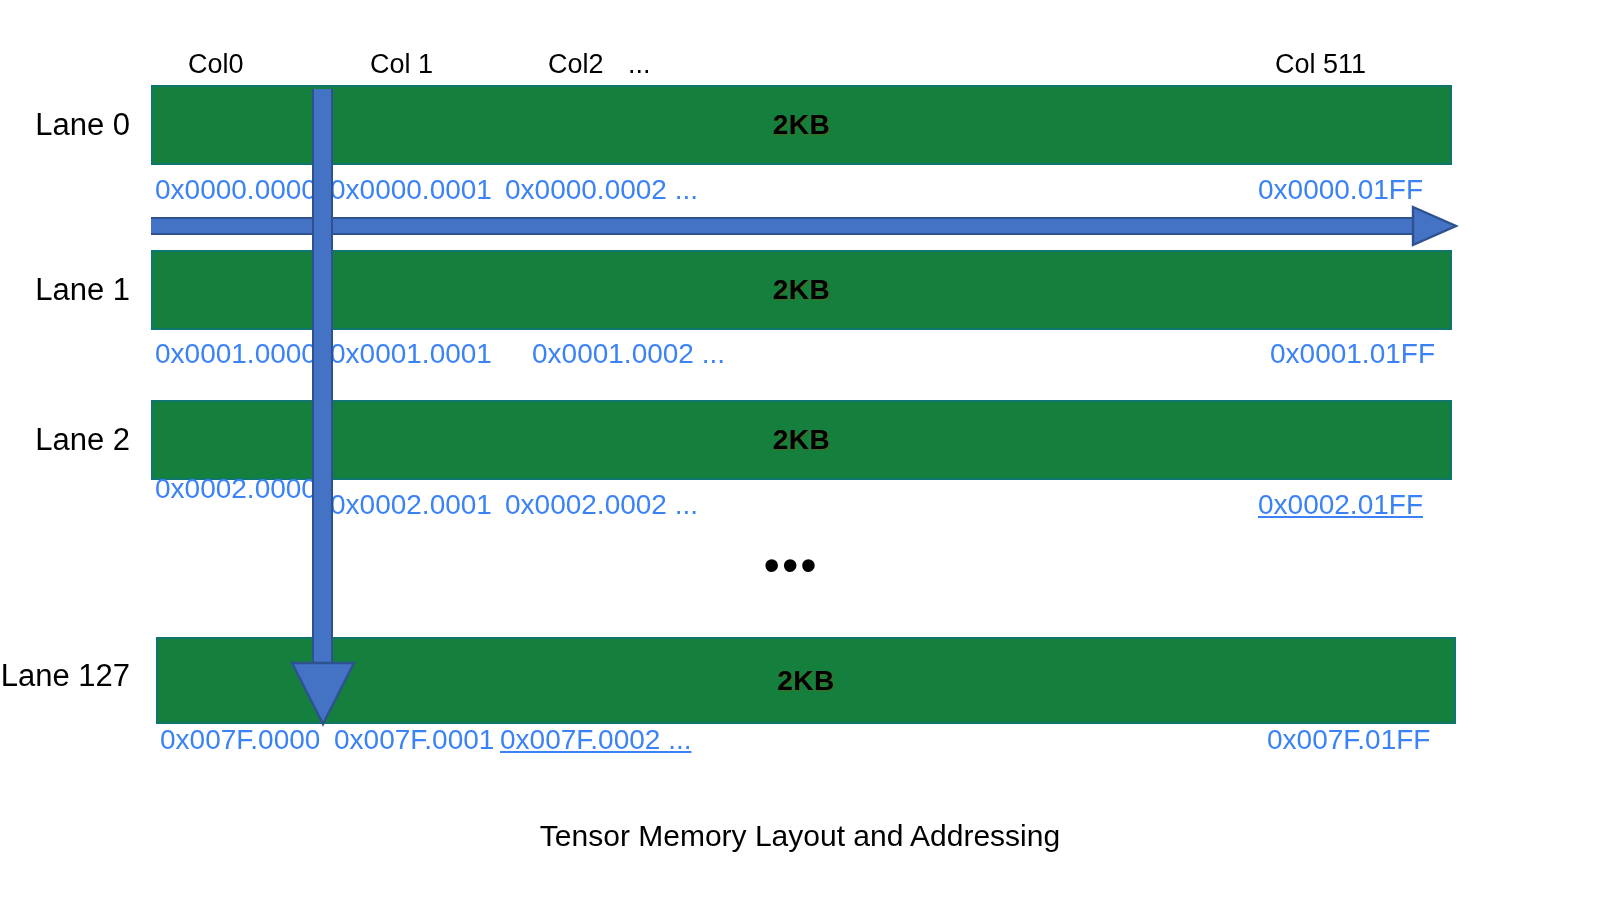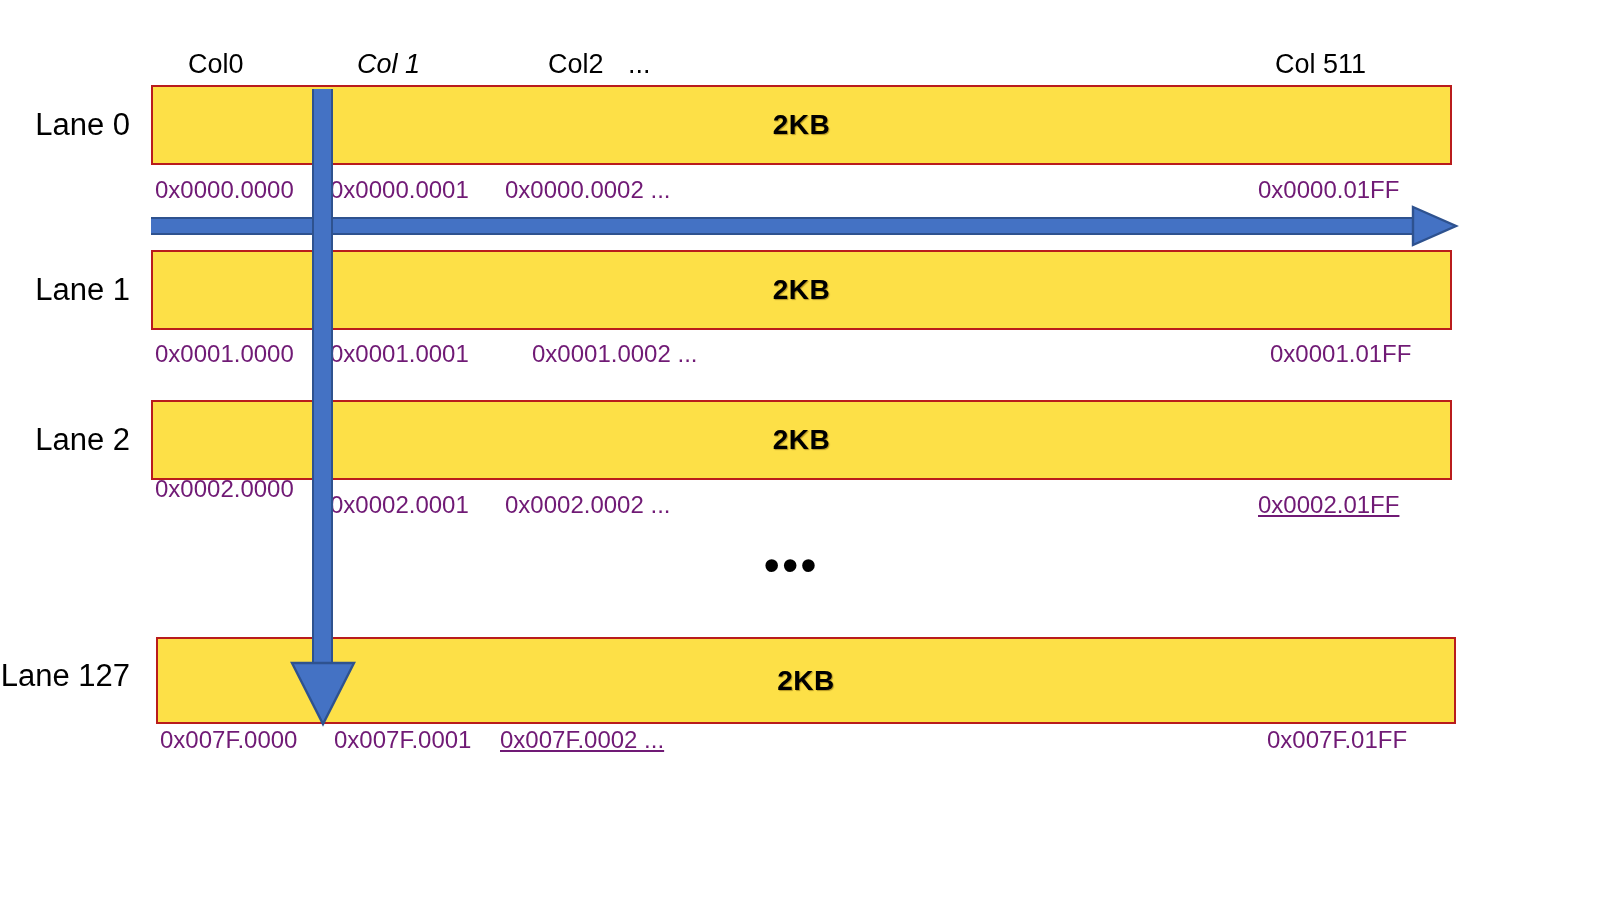--- a/index.html
+++ b/index.html
@@ -35,44 +35,44 @@
     font-size: 31px;
     line-height: 34px;
     color: #000000;
     white-space: nowrap;
     text-align: right;
   }
 
   
   .mem-bar {
     position: absolute;
-    background: #fde047;
-    border: 2px solid #b91c1c;
+    background: #15803d;
+    border: 2px solid #0f766e;
     box-sizing: border-box;
   }
   .mem-bar .kb {
     position: absolute;
     left: 0;
     right: 0;
     top: 50%;
     transform: translateY(-50%);
     text-align: center;
     font-size: 28px;
     font-weight: bold;
     color: #000000;
     text-shadow: 1px 1px 1px rgba(120,90,0,0.55);
     letter-spacing: 0.5px;
   }
 
   
   .addr {
     position: absolute;
-    font-size: 24px;
+    font-size: 28px;
     line-height: 28px;
-    color: #701a75;
+    color: #3b82f6;
     white-space: nowrap;
   }
 
   
   .h-arrow-shaft {
     position: absolute;
     background: #4472C4;
     border-top: 2px solid #2E528F;
     border-bottom: 2px solid #2E528F;
     box-sizing: border-box;
@@ -109,21 +109,21 @@
     white-space: nowrap;
     text-align: center;
   }
 </style>
 </head>
 <body>
 
 <div id="canvas">
 
   <div class="col-label" style="left:188px; top:49px;">Col0</div>
-  <div class="col-label" style="left:357px; top:49px;font-style:italic;">Col 1</div>
+  <div class="col-label" style="left:370px; top:49px;">Col 1</div>
   <div class="col-label" style="left:548px; top:49px;">Col2</div>
   <div class="col-label" style="left:628px; top:49px;">...</div>
   <div class="col-label" style="left:1275px; top:49px;">Col 511</div>
 
   <div class="lane-label" style="left:-120px; top:108px; width:250px;">Lane 0</div>
   <div class="mem-bar" style="left:151px; top:85px; width:1301px; height:80px;">
     <div class="kb">2KB</div>
   </div>
   <div class="addr" style="left:155px; top:176px;">0x0000.0000</div>
   <div class="addr" style="left:330px; top:176px;">0x0000.0001</div>
@@ -162,14 +162,15 @@
   <div class="addr" style="left:160px; top:726px;">0x007F.0000</div>
   <div class="addr" style="left:334px; top:726px;">0x007F.0001</div>
   <div class="addr" style="left:500px; top:726px;text-decoration:underline;">0x007F.0002 ...</div>
   <div class="addr" style="left:1267px; top:726px;">0x007F.01FF</div>
 
   <div class="v-arrow-shaft" style="left:312px; top:89px; width:21px; height:580px;"></div>
   <svg class="arrow-head" style="left:290px; top:661px;" width="66" height="66" viewBox="0 0 66 66">
     <polygon points="2,2 64,2 33,63" fill="#4472C4" stroke="#2E528F" stroke-width="2.4" stroke-linejoin="miter"></polygon>
   </svg>
 
+  <div class="caption" style="left:0px; top:818px; width:1600px;">Tensor Memory Layout and Addressing</div>
 
 </div>
 
 </body></html>

